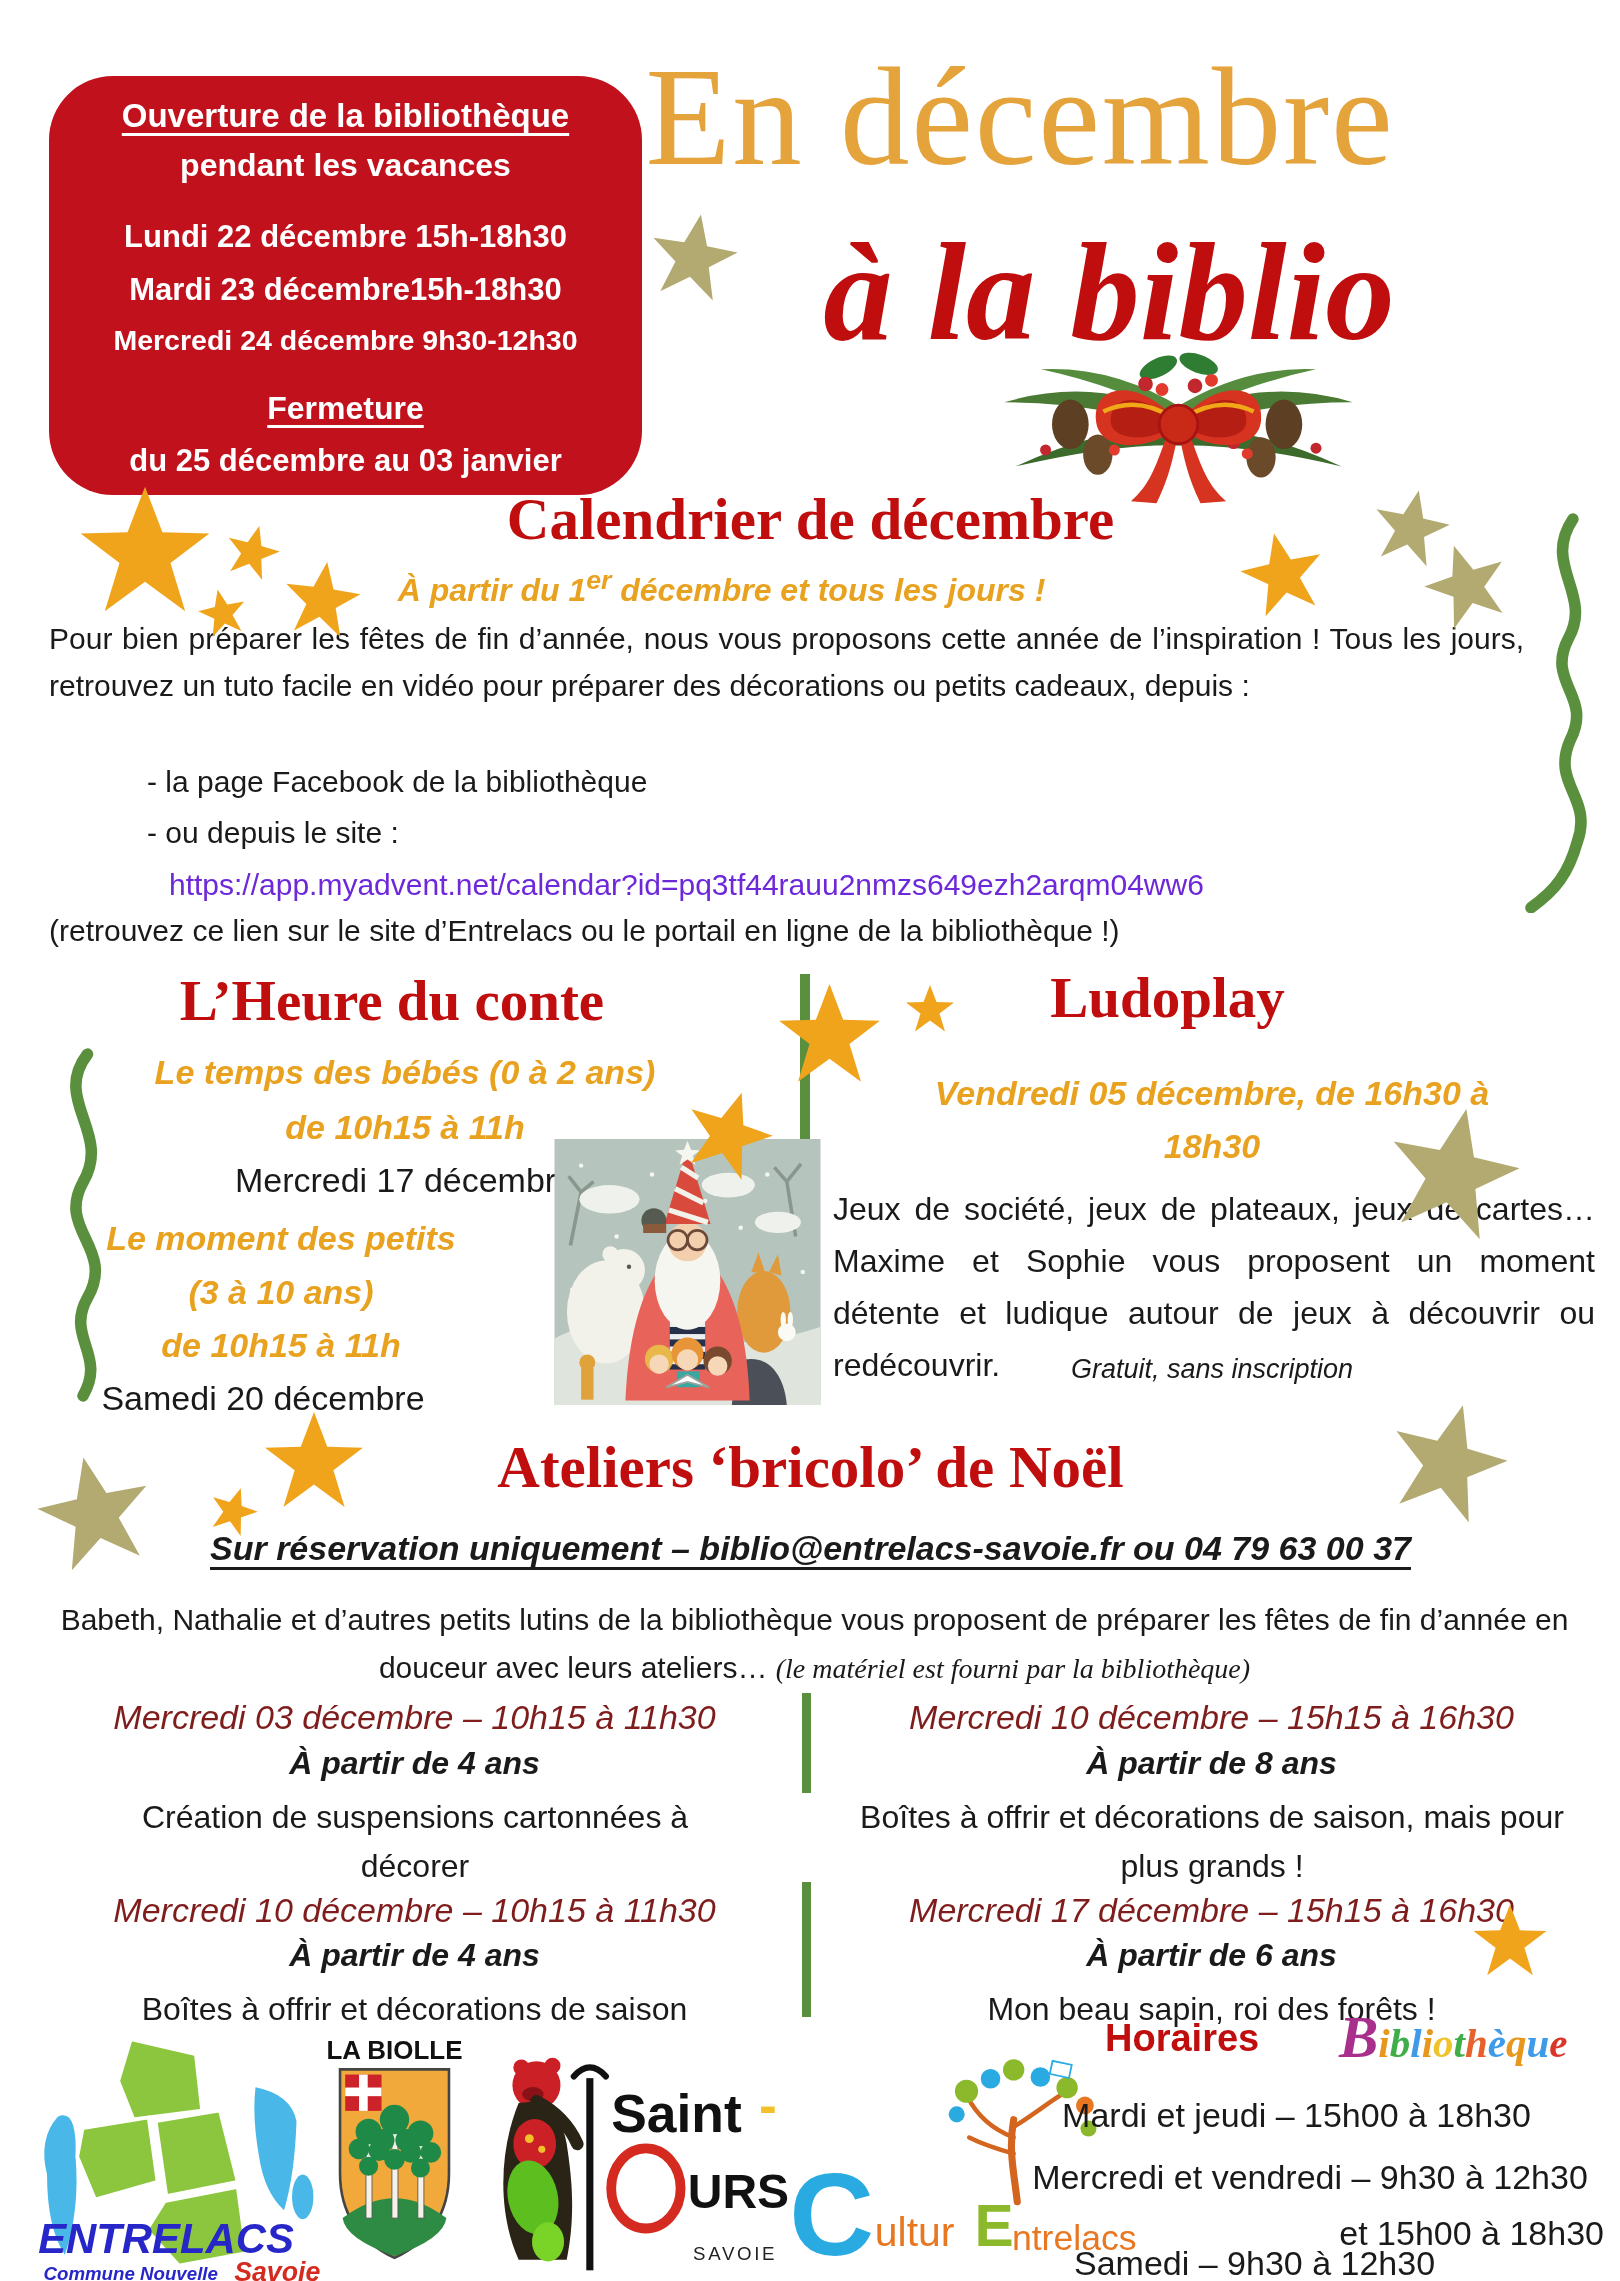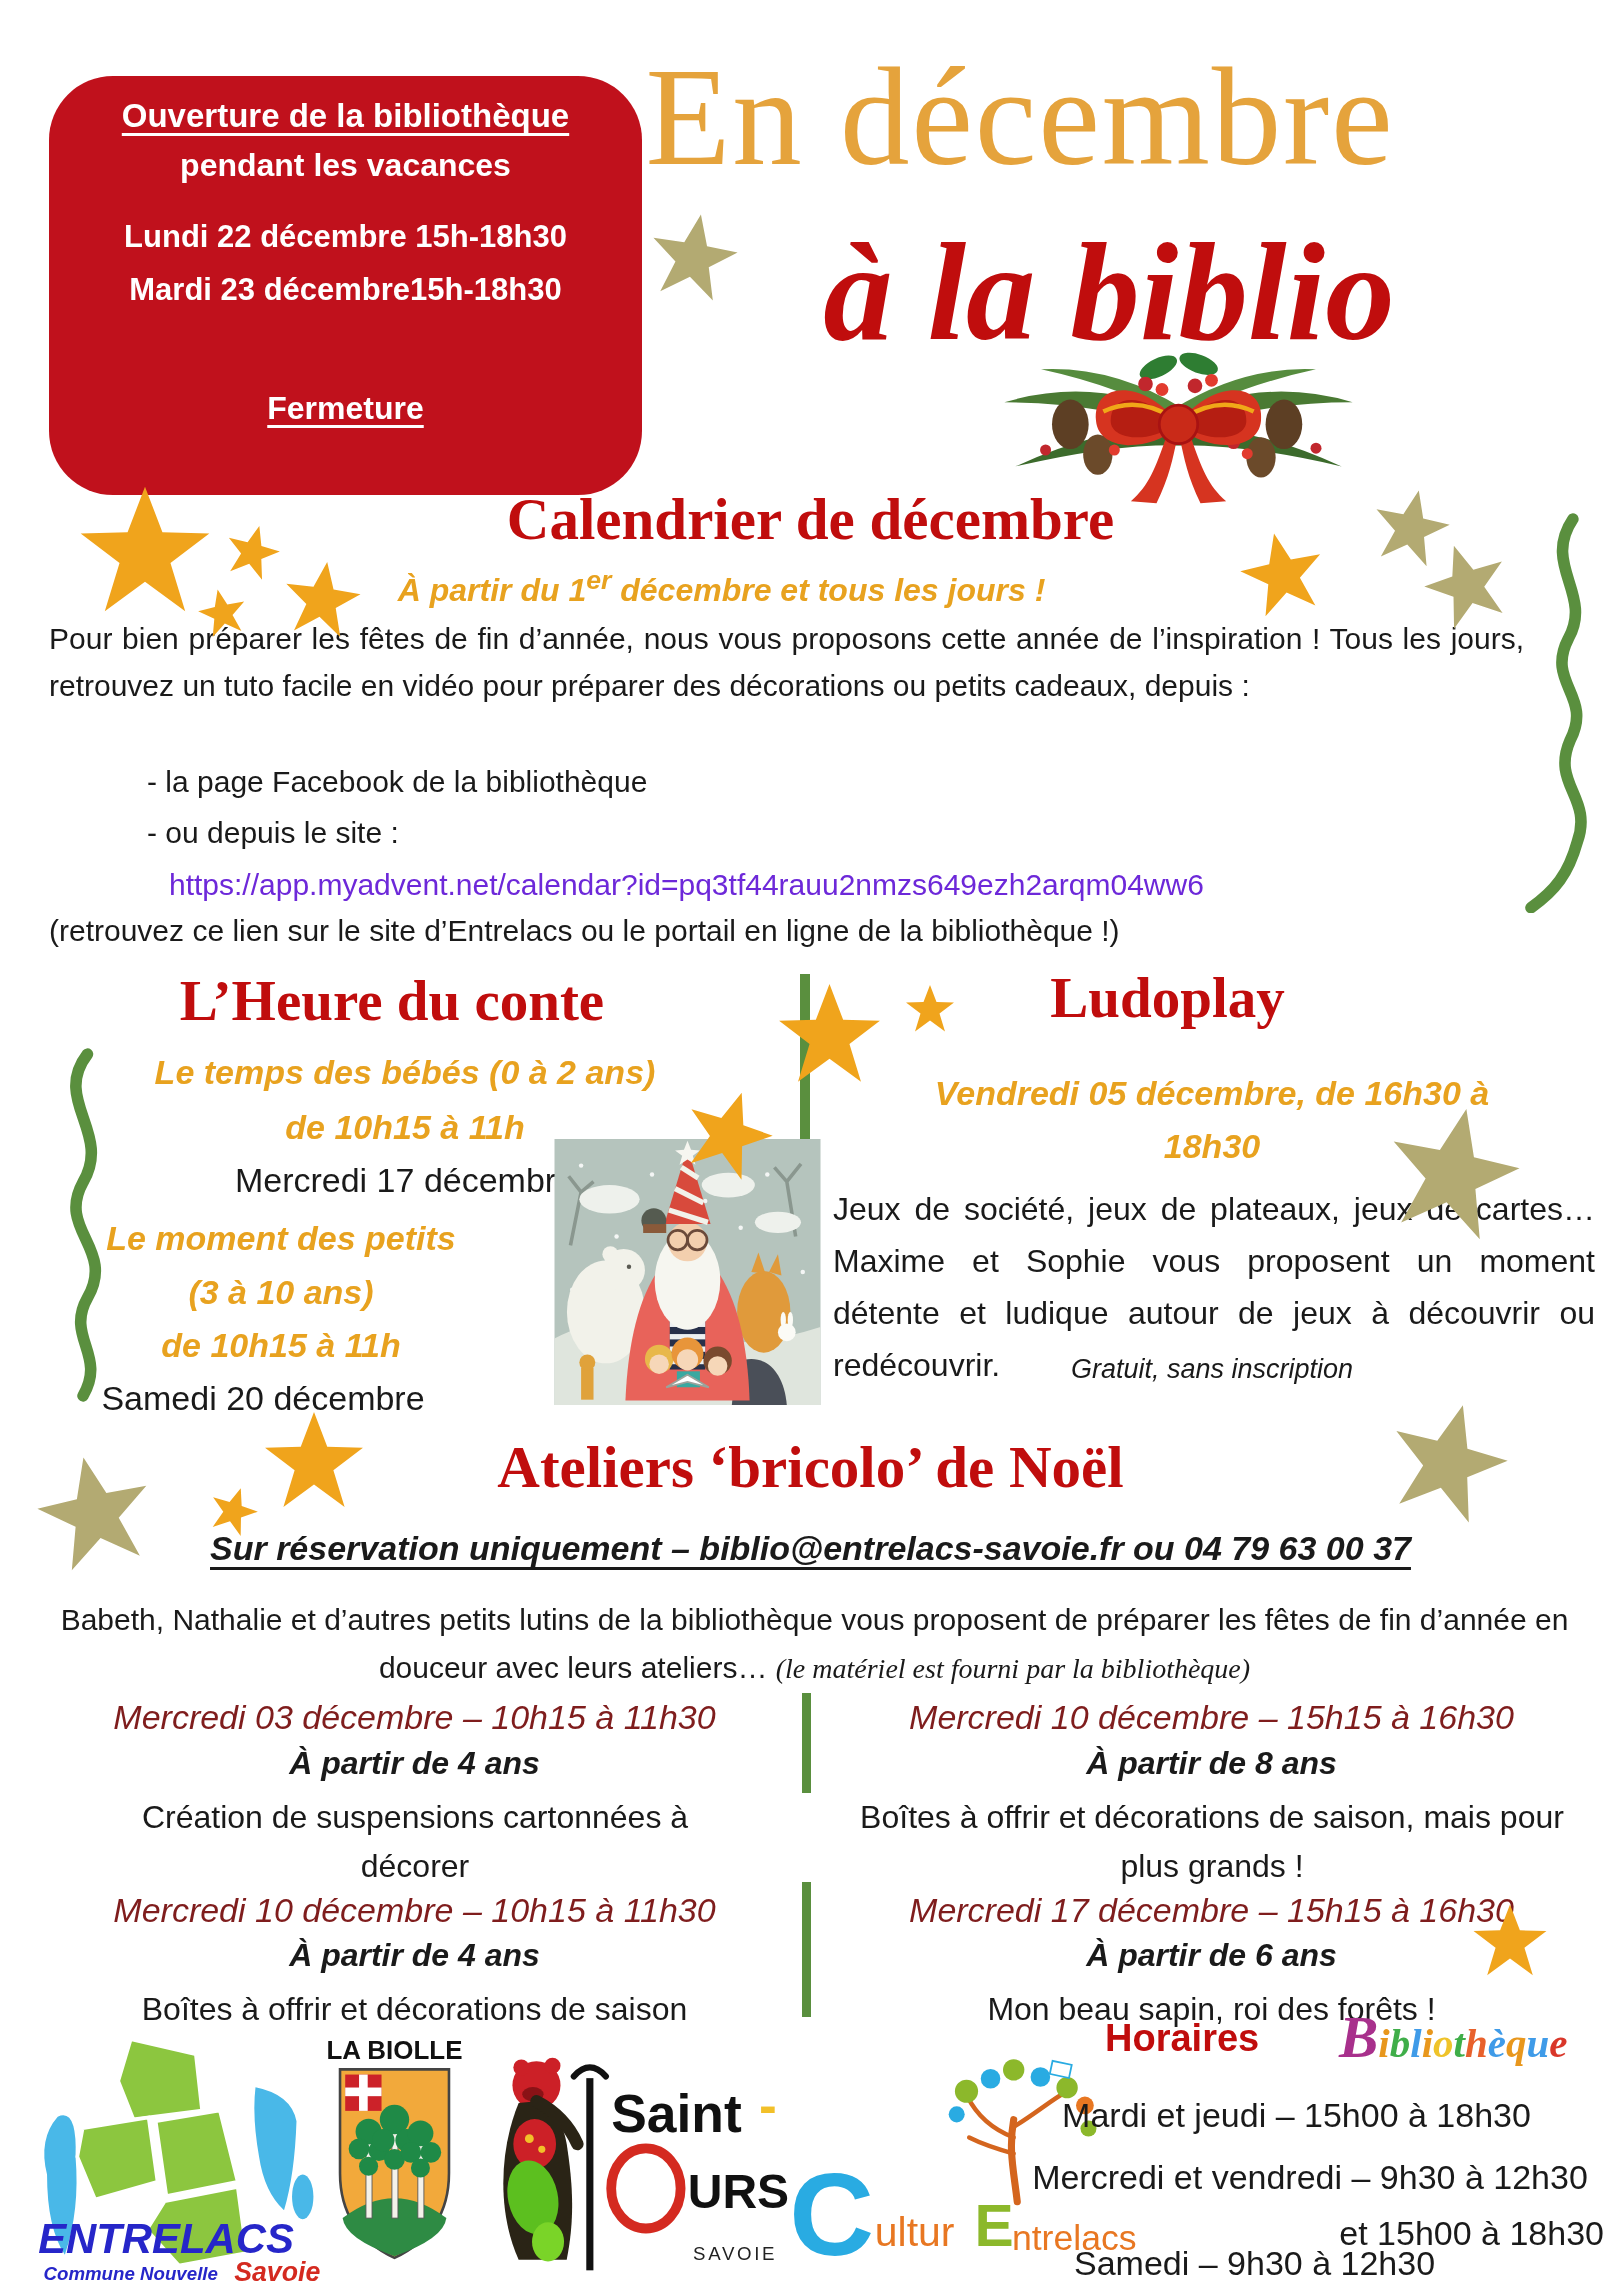--- a/index.html
+++ b/index.html
@@ -81,21 +81,23 @@
   svg text{font-family:"Liberation Sans",sans-serif;}
 </style>
 </head>
 <body>
 
 <div class="abs opening-box">
   <div class="ob-line ob-title">Ouverture de la bibliothèque</div>
   <div class="ob-line ob-sub">pendant les vacances</div>
   <div class="ob-line ob-l1">Lundi 22 décembre 15h-18h30</div>
   <div class="ob-line ob-l2">Mardi 23 décembre15h-18h30</div>
+  <div class="ob-line ob-l3">Mercredi 24 décembre 9h30-12h30</div>
   <div class="ob-line ob-ferm">Fermeture</div>
+  <div class="ob-line ob-close">du 25 décembre au 03 janvier</div>
 </div>
 
 <div class="abs serif center title1">En décembre</div>
 <div class="abs serif center title2">à la biblio</div>
 
 <svg class="abs" style="left:958px;top:340px;width:441px;height:165px" viewBox="0 0 480 180">
   <g>
     <path d="M250,85 Q150,38 50,68 Q155,68 250,100 Z" fill="#4a7a33"></path>
     <path d="M250,95 Q160,92 62,138 Q172,112 250,115 Z" fill="#3c6b2c"></path>
     <path d="M245,75 Q170,28 90,32 Q182,52 245,90 Z" fill="#568c3e"></path>

